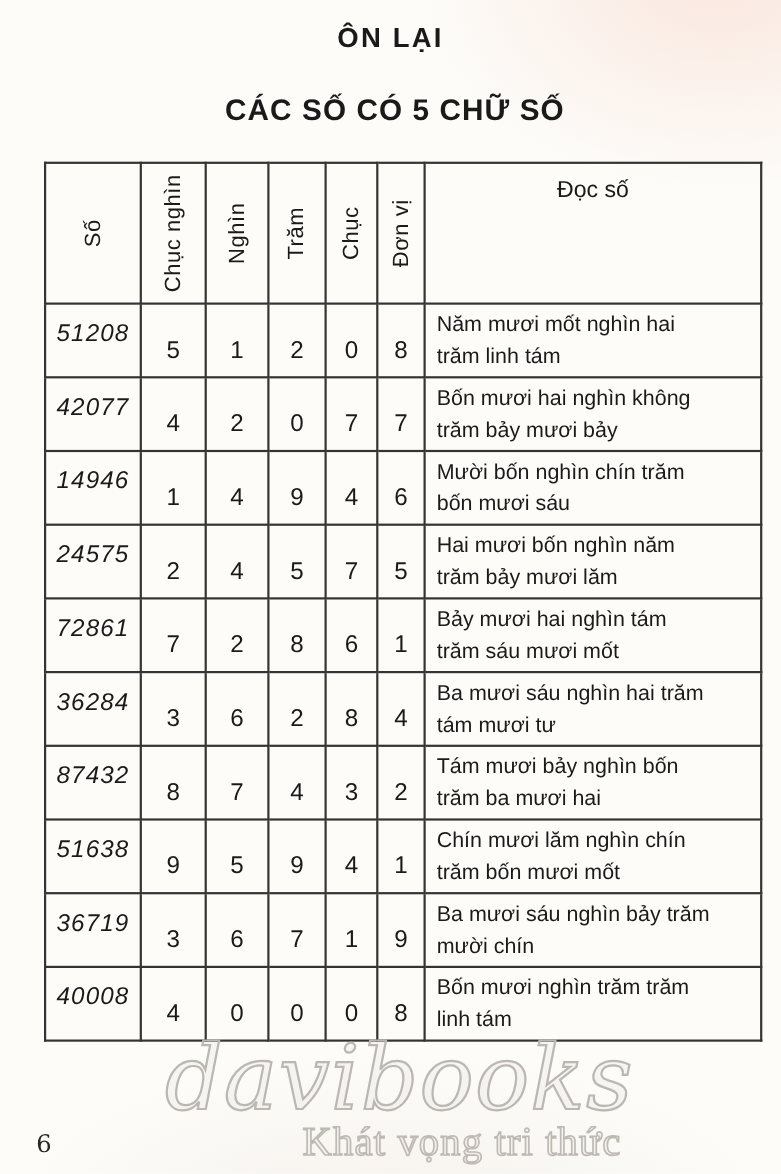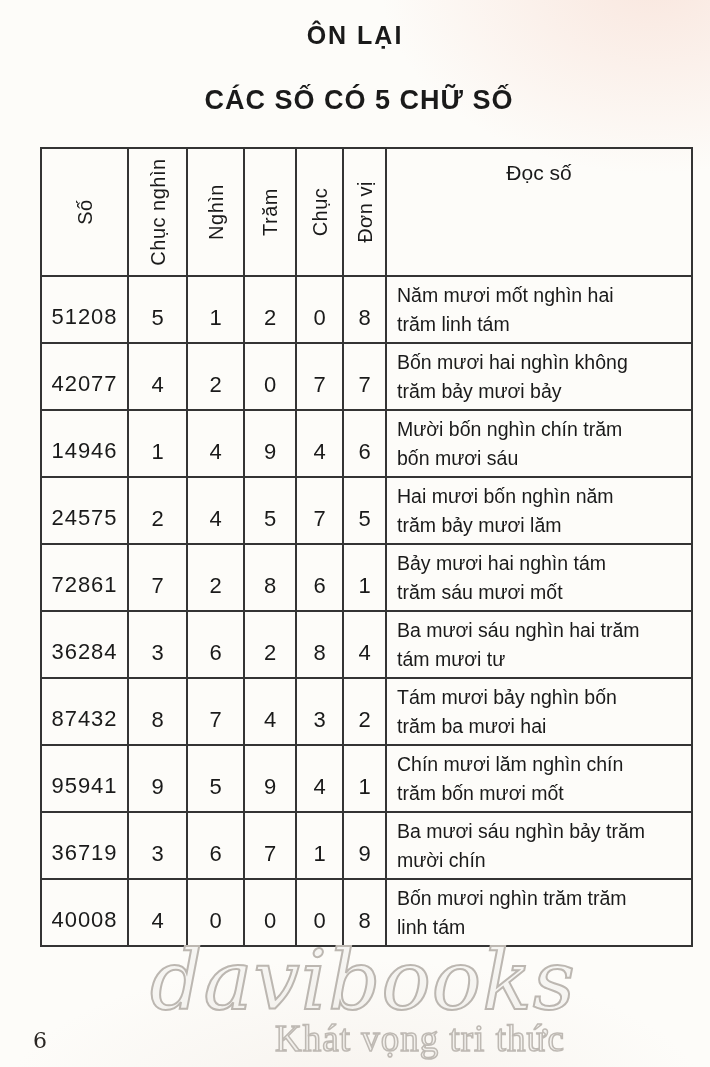--- a/index.html
+++ b/index.html
@@ -35,21 +35,21 @@
   tbody tr { height:67px; }
   th { position:relative;border-radius:31px; }
   .rot {
     position:absolute; left:50%; top:50%;
     transform:translate(-50%,-50%) rotate(-90deg);
     white-space:nowrap;
     font-size:20px;
     letter-spacing:.5px;
   }
   th.docso { vertical-align:top; text-align:center; padding-top:12px; font-size:21px; }
-  td.num  { text-align:center; font-size:22px; vertical-align:bottom; padding-bottom:12px; letter-spacing:1px; }
+  td.num  { text-align:center; font-size:22px; vertical-align:bottom; padding-bottom:26px; letter-spacing:1px;font-style:italic; }
   td.dig  { text-align:center; font-size:22px; vertical-align:bottom; padding-bottom:11px; }
   td.read {
     text-align:left; font-size:19.5px; line-height:29px;
     padding-left:10px; padding-right:4px;
     vertical-align:middle; white-space:pre-line;
   }
   .wm-brand {
     position:absolute; left:150px; top:938px; width:420px;
     font-family:"DejaVu Serif", serif;
     font-size:82px; line-height:1.05; letter-spacing:1px;
@@ -176,21 +176,21 @@
       <td class="num">87432</td>
       <td class="dig">8</td>
       <td class="dig">7</td>
       <td class="dig">4</td>
       <td class="dig">3</td>
       <td class="dig">2</td>
       <td class="read">Tám mươi bảy nghìn bốn
 trăm ba mươi hai</td>
     </tr>
     <tr>
-      <td class="num">95941</td>
+      <td class="num">51638</td>
       <td class="dig">9</td>
       <td class="dig">5</td>
       <td class="dig">9</td>
       <td class="dig">4</td>
       <td class="dig">1</td>
       <td class="read">Chín mươi lăm nghìn chín
 trăm bốn mươi mốt</td>
     </tr>
     <tr>
       <td class="num">36719</td>

